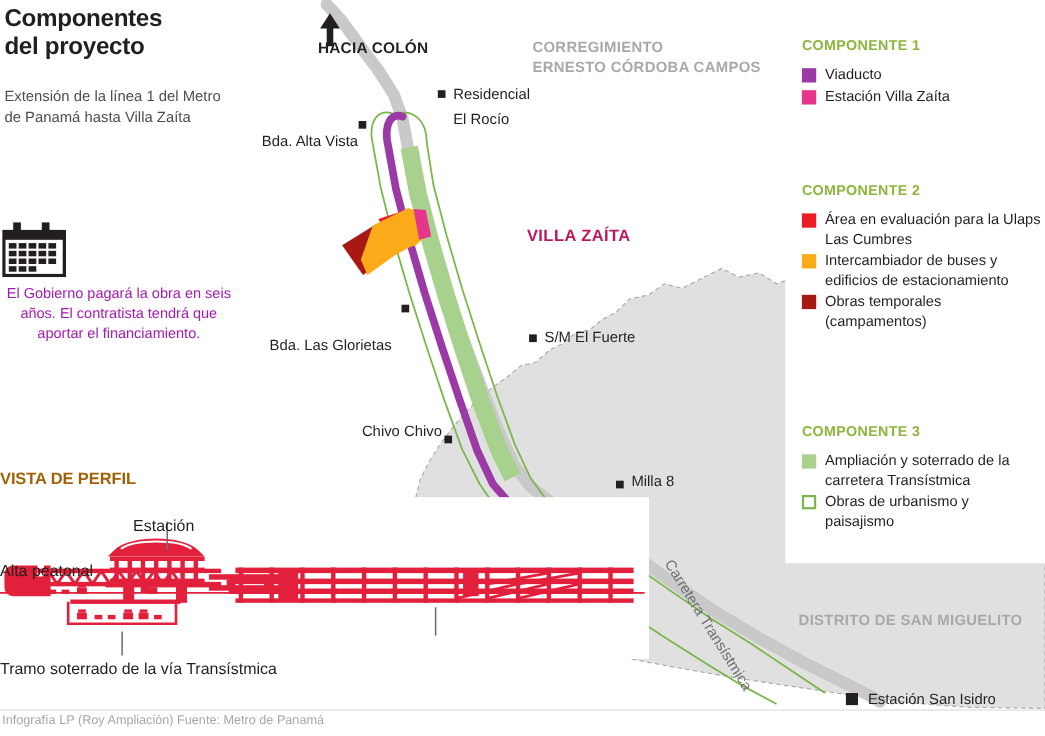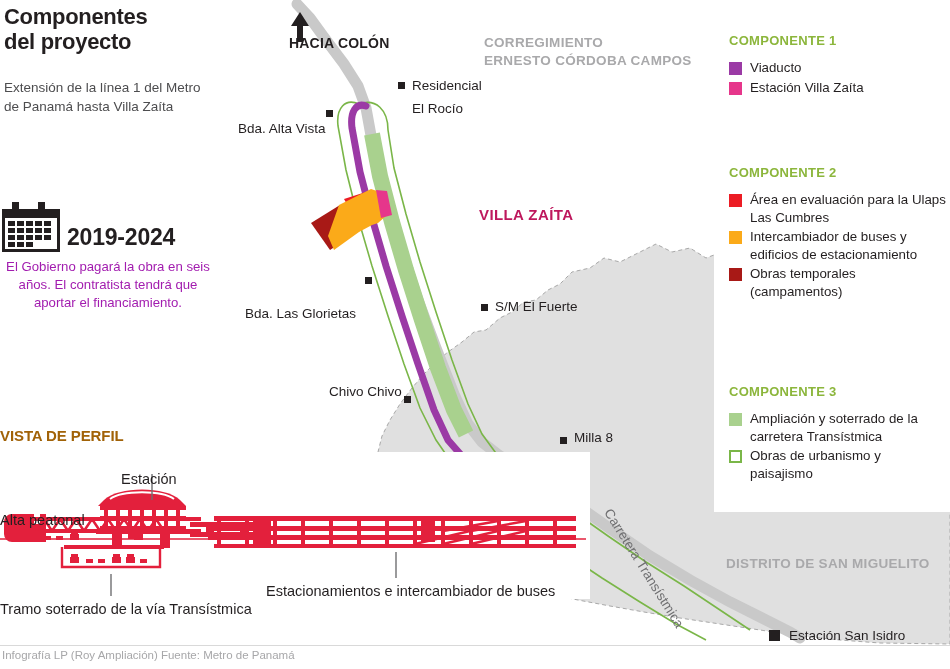--- a/index.html
+++ b/index.html
@@ -222,21 +222,20 @@
           <rect x="6" y="33" width="7" height="5"></rect>
             <rect x="15" y="33" width="7" height="5"></rect>
           <rect x="24" y="33" width="7" height="5"></rect>
             <rect x="33" y="33" width="7" height="5"></rect>
           <rect x="42" y="33" width="7" height="5"></rect>
           <rect x="6" y="40" width="7" height="5"></rect>
             <rect x="15" y="40" width="7" height="5"></rect>
           <rect x="24" y="40" width="7" height="5"></rect>
         </g>
       </svg>
-      <div class="years">2019-2024</div>
     </div>
     <div class="cal-text">El Gobierno pagará la obra en seis años. El contratista tendrá que aportar el financiamiento.</div>
   </div>
 
   <div class="profile-heading">VISTA DE PERFIL</div>
   <div class="profile-bg"></div>
   <div class="profile-bg2"></div>
 
   <svg id="profile-svg" viewBox="0 0 590 150" width="590" height="150">
     <g stroke="#e3203c" fill="#e3203c">
@@ -340,21 +339,20 @@
     </g>
 
     <line x1="152" y1="22" x2="152" y2="48" stroke="#6f6f71" stroke-width="1.4"></line>
     <line x1="111" y1="122" x2="111" y2="144" stroke="#6f6f71" stroke-width="1.4"></line>
     <line x1="396" y1="100" x2="396" y2="126" stroke="#6f6f71" stroke-width="1.4"></line>
   </svg>
 
   <div class="lbl-estacion">Estación</div>
   <div class="lbl-paso">Alta peatonal</div>
   <div class="lbl-tramo">Tramo soterrado de la vía Transístmica</div>
-  <div class="lbl-estac-buses">Estacionamientos e intercambiador de buses</div>
 
   <div id="legend">
 
     <div class="legend-group" style="top:33px;">
       <div class="legend-head">COMPONENTE 1</div>
       <div class="legend-item">
         <span class="swatch" style="background:#9b3aa5;"></span>
         <span class="legend-label">Viaducto</span>
       </div>
       <div class="legend-item">

